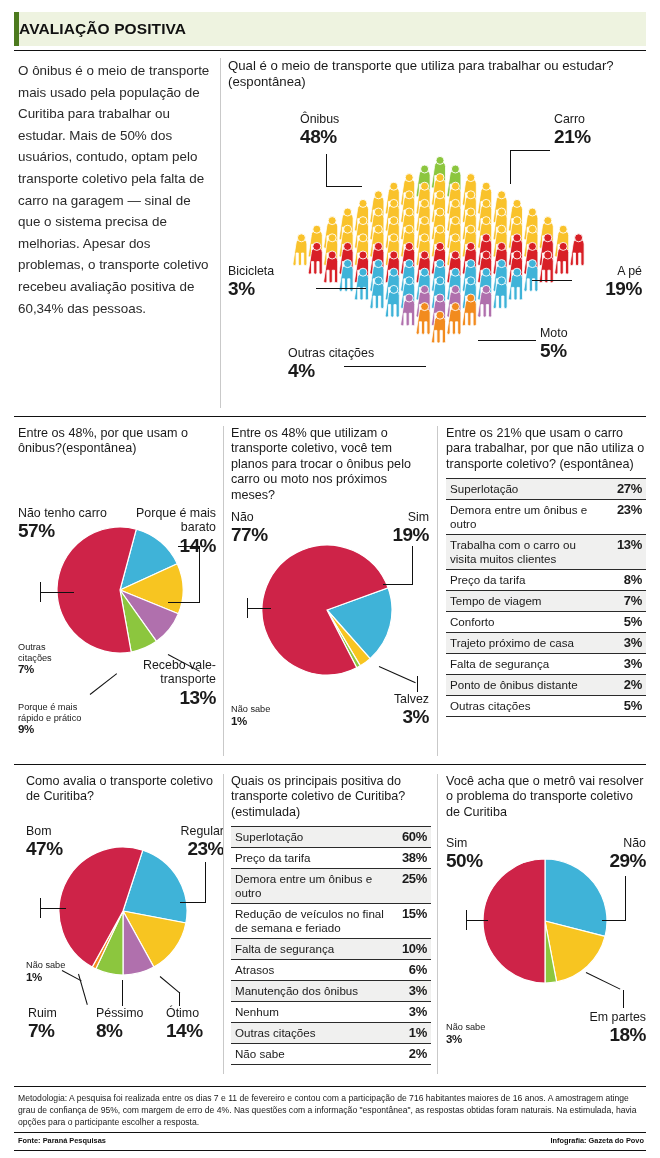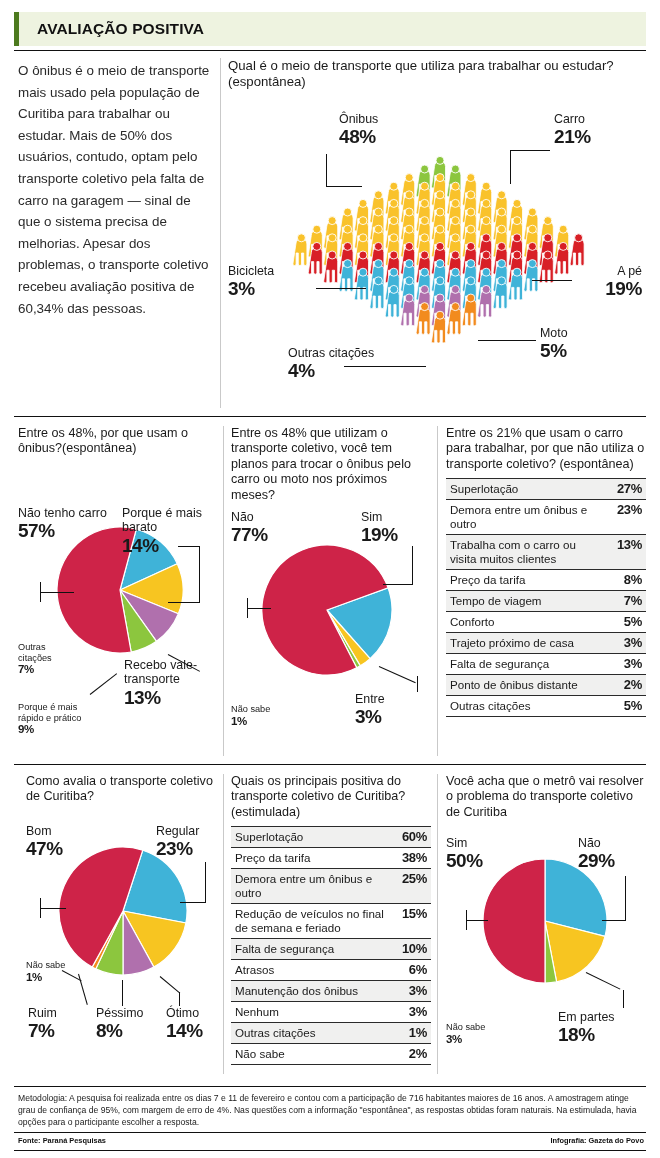--- a/index.html
+++ b/index.html
@@ -14,21 +14,21 @@
 
   
   .header {
     position: absolute; left: 14px; top: 12px; width: 632px; height: 34px;
     background: #eef3e0;
     border-left: 5px solid #4c7a1e;
     display: flex; align-items: center;
   }
   .header-title {
     font-size: 15.5px; font-weight: bold; letter-spacing: .1px;
-    padding-left: 18px; color: #111;
+    padding-left: 0; color: #111;
   }
   .rule-top {
     position: absolute; left: 14px; top: 50px; width: 632px; height: 1px;
     background: #111;
   }
 
   
   .intro {
     position: absolute; left: 18px; top: 60px; width: 196px;
     font-size: 13.4px; line-height: 21.6px; color: #2a2a2a;
@@ -54,21 +54,21 @@
   .divider-v { position: absolute; width: 1px; background: #c9c9c9; }
   .divider-h { position: absolute; height: 1px; background: #111; }
 
   
   .pie-holder { position: absolute; }
   .pie-lbl { position: absolute; }
   .pie-lbl .nm { font-size: 12.4px; line-height: 14.4px; display:block; color:#1a1a1a; }
   .pie-lbl .pct { font-size: 19px; font-weight: bold; letter-spacing:-.5px; line-height: 21px; display:block; }
   .pie-lbl.sm .nm { font-size: 9.2px; line-height: 10.6px; }
   .pie-lbl.sm .pct { font-size: 11.5px; line-height: 13px; }
-  .pie-lbl.r { text-align: left; }
+  .pie-lbl.r { text-align: right; }
 
   
   table.dtable { border-collapse: collapse; width: 100%; }
   table.dtable td {
     font-size: 11.6px; line-height: 14px; padding: 3px 2px 3px 4px;
     border-top: 1px solid #2a2a2a; vertical-align: top; color:#1a1a1a;
   }
   table.dtable tr:nth-child(odd) td { background: #f0f0ef; }
   table.dtable td.val {
     text-align: right; font-weight: bold; font-size: 13px; padding-right: 4px;
@@ -1201,21 +1201,21 @@
        l 0 20
        a 1.6 1.6 0 0 1 -3.2 0
        l 0 -11 l -2.2 0 l 0 11
        a 1.6 1.6 0 0 1 -3.2 0
        l 0 -11 l -2.2 0 l 0 11
        a 1.6 1.6 0 0 1 -3.2 0 Z" fill="#f28b1e" stroke="#ffffff" stroke-width="0.8"></path>
             <circle cx="212" cy="221.2" r="4" fill="#f28b1e" stroke="#ffffff" stroke-width="0.9"></circle>
           </g>
         </svg>
 
-      <div class="picto-label" style="left:72px; top:18px;margin-left:39px;">
+      <div class="picto-label" style="left:72px; top:18px;">
         <span class="nm">Ônibus</span>
         <span class="pct">48%</span>
       </div>
 
       <div class="picto-label" style="left:326px; top:18px;">
         <span class="nm">Carro</span>
         <span class="pct">21%</span>
       </div>
 
       <div class="picto-label r" style="left:340px; top:170px; width:74px; text-align:right;">
@@ -1304,21 +1304,21 @@
     </div>
     <div class="pie-lbl" style="left:0px; top:84px;">
       <span class="nm">Não</span>
       <span class="pct">77%</span>
     </div>
     <div class="pie-lbl r" style="left:130px; top:84px; width:68px;">
       <span class="nm">Sim</span>
       <span class="pct">19%</span>
     </div>
     <div class="pie-lbl r" style="left:124px; top:266px; width:74px;">
-      <span class="nm">Entre</span>
+      <span class="nm">Talvez</span>
       <span class="pct">3%</span>
     </div>
     <div class="pie-lbl sm" style="left:0px; top:278px; width:60px;">
       <span class="nm">Não sabe</span>
       <span class="pct">1%</span>
     </div>
   <div style="position: absolute; background: rgb(17, 17, 17); left: 16px; top: 182px; width: 24px; height: 1px;"></div>
       <div style="position: absolute; background: rgb(17, 17, 17); left: 16px; top: 172px; width: 1px; height: 20px;"></div>
       <div style="position: absolute; background: rgb(17, 17, 17); left: 152px; top: 158px; width: 30px; height: 1px;"></div>
       <div style="position: absolute; background: rgb(17, 17, 17); left: 181px; top: 120px; width: 1px; height: 39px;"></div>

